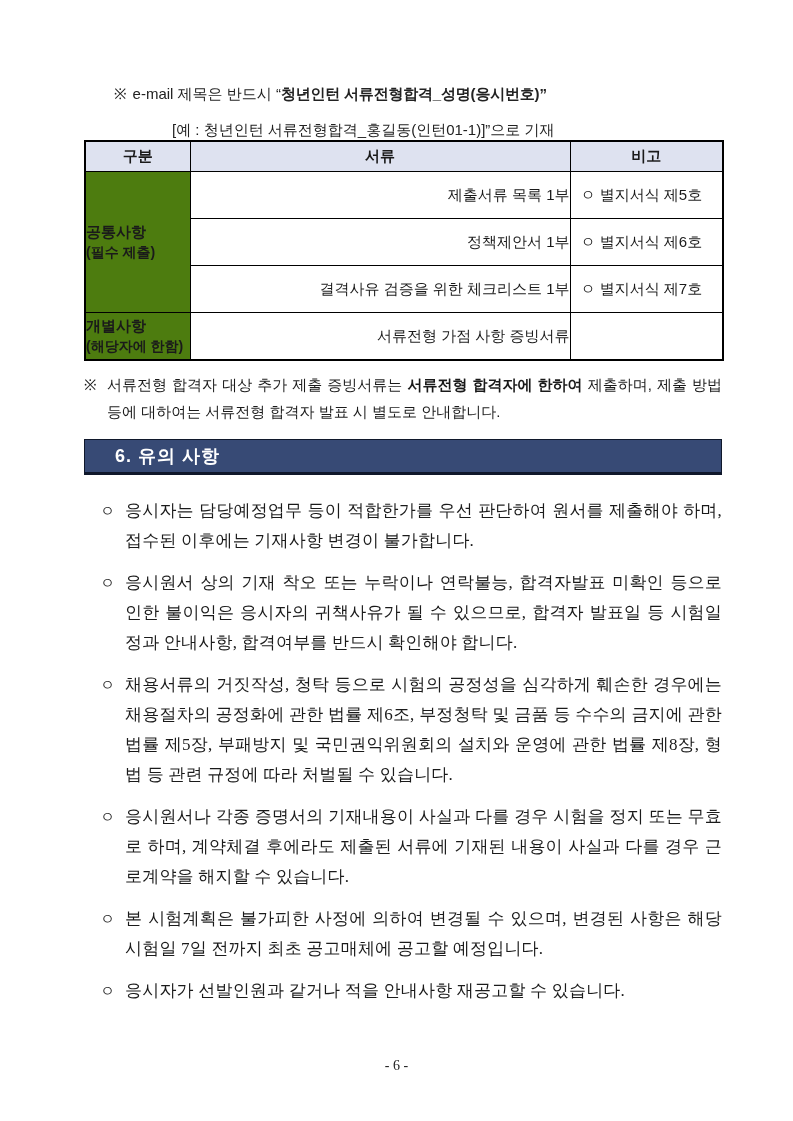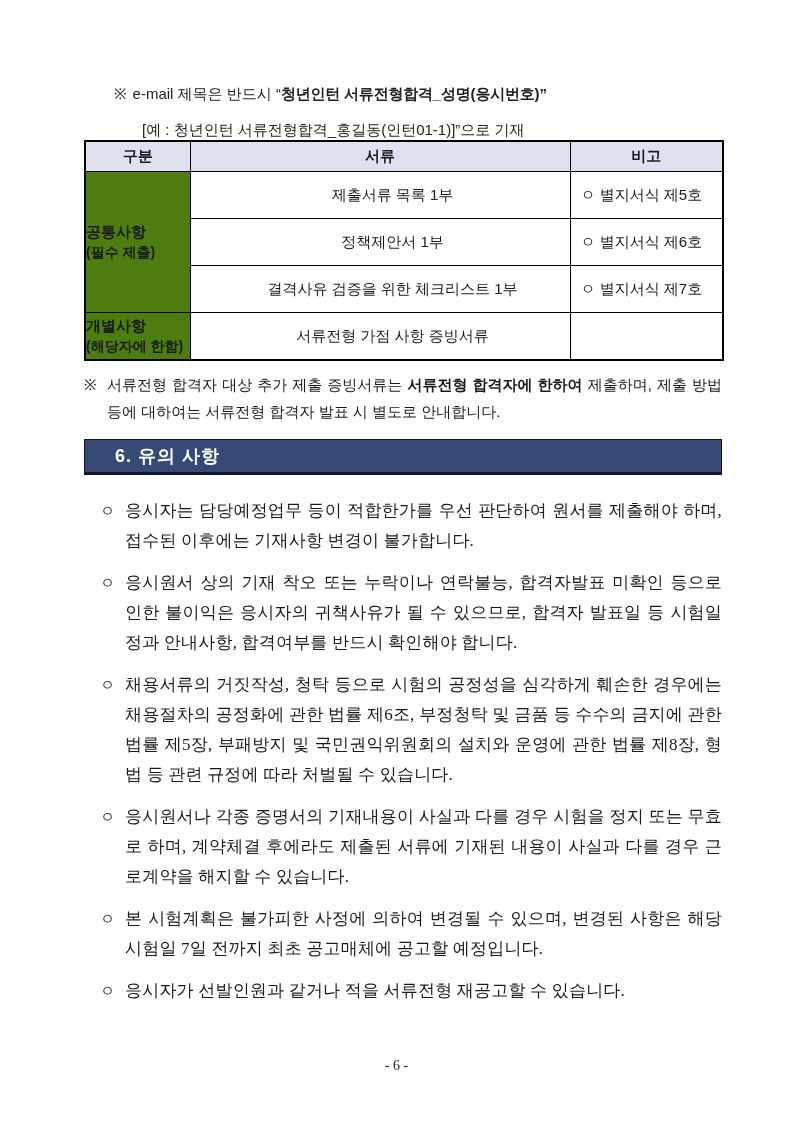--- a/index.html
+++ b/index.html
@@ -13,21 +13,21 @@
     color: #1a1a1a;
     overflow: hidden;
   }
   .content { position: absolute; left: 84px; top: 0; width: 638px; }
 
   
   .email-note { margin-top: 84px; font-size: 15px; line-height: 20px; color:#222; }
   .email-note .line1 { margin: 0; }
   .email-note .line1 .marker { margin-right: 6px; margin-left: 30px; }
   .email-note .line1 b { font-weight: bold; letter-spacing: -0.2px; }
-  .email-note .line2 { margin: 16px 0 0 58px; }
+  .email-note .line2 { margin: 16px 0 0 88px; }
 
   
   table.docs {
     margin-top: 0;
     width: 638px;
     border-collapse: collapse;
     table-layout: fixed;
     border: 2px solid #000;
     font-size: 15px;
   }
@@ -38,21 +38,21 @@
     font-weight: bold;
     text-align: center;
     border-bottom: 1px solid #000;
   }
   table.docs tbody td { height: 46px; }
   table.docs .col-cat   { width: 105px; }
   table.docs .col-doc   { width: 380px; }
   table.docs .col-note  { width: 153px; }
   table.docs th.cat { font-weight: bold; text-align: left; line-height: 21px; font-size: 15px; background:#4d7c0f; }
   table.docs th.cat .sub { font-size: 14px; }
-  table.docs td.doc  { text-align: center; padding-left: 25px; }
+  table.docs td.doc  { text-align: right; padding-left: 25px; }
   table.docs td.note { text-align: left; padding-left: 10px; }
 
   
   .submission-note {
     margin: 10px 0 0 0;
     font-size: 15px;
     line-height: 27px;
     display: flex;
   }
   .submission-note .marker { width: 23px; flex: 0 0 23px; }
@@ -169,20 +169,20 @@
       <div class="notice">
         <span class="bullet">ㅇ</span>
         <p>응시원서나 각종 증명서의 기재내용이 사실과 다를 경우 시험을 정지 또는 무효로 하며, 계약체결 후에라도 제출된 서류에 기재된 내용이 사실과 다를 경우 근로계약을 해지할 수 있습니다.</p>
       </div>
       <div class="notice">
         <span class="bullet">ㅇ</span>
         <p>본 시험계획은 불가피한 사정에 의하여 변경될 수 있으며, 변경된 사항은 해당 시험일 7일 전까지 최초 공고매체에 공고할 예정입니다.</p>
       </div>
       <div class="notice">
         <span class="bullet">ㅇ</span>
-        <p>응시자가 선발인원과 같거나 적을 서류전형 재공고할 수 있습니다.</p>
+        <p>응시자가 선발인원과 같거나 적을 안내사항 재공고할 수 있습니다.</p>
       </div>
     </div>
 
   </div>
 
   <div class="page-number">- 6 -</div>
 </div>
 
 </body></html>

